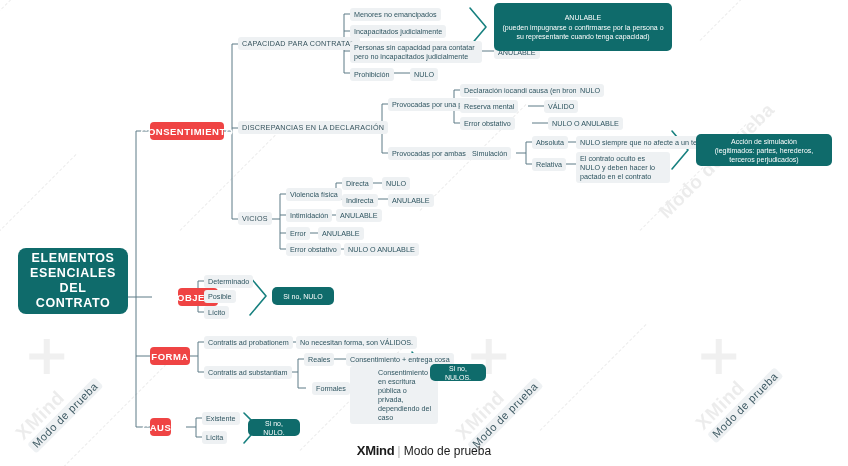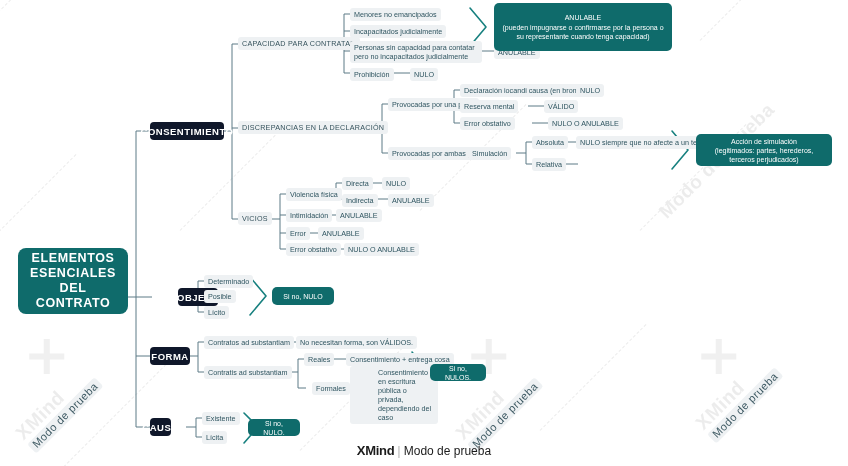--- a/index.html
+++ b/index.html
@@ -47,21 +47,21 @@
     border-radius:8px;
     font-weight:bold;
     font-size:12.5px;
     line-height:15px;
     letter-spacing:.6px;
     text-align:center;
     display:flex;align-items:center;justify-content:center;
     padding:6px;
   }
   .main{
-    background:#0f172a;
+    background:#ef4444;
     color:#ffffff;
     border-radius:4px;
     font-weight:bold;
     font-size:9.5px;
     letter-spacing:.5px;
     text-align:right;
     display:flex;align-items:center;justify-content:center;
     padding:3px 7px;
     white-space:nowrap;
   }
@@ -272,20 +272,21 @@
   <div class="node leaf" style="left:460px;top:100px;">Reserva mental</div>
   <div class="node leaf" style="left:544px;top:100px;">VÁLIDO</div>
   <div class="node leaf" style="left:460px;top:117px;">Error obstativo</div>
   <div class="node leaf" style="left:548px;top:117px;">NULO O ANULABLE</div>
 
   <div class="node leaf" style="left:388px;top:147px;">Provocadas por ambas partes</div>
   <div class="node leaf" style="left:468px;top:147px;">Simulación</div>
   <div class="node leaf" style="left:532px;top:136px;">Absoluta</div>
   <div class="node leaf" style="left:576px;top:136px;">NULO siempre que no afecte a un tercero</div>
   <div class="node leaf" style="left:532px;top:158px;">Relativa</div>
+  <div class="node leaf wrap" style="left:576px;top:152px;width:94px;">El contrato oculto es NULO y deben hacer lo pactado en el contrato</div>
 
   <div class="node summary" style="left:696px;top:134px;width:136px;height:32px;flex-direction:column;">
     <div>Acción de simulación</div>
     <div>(legitimados: partes, herederos, terceros perjudicados)</div>
   </div>
 
   <div class="node sub caps" style="left:238px;top:212px;">VICIOS</div>
   <div class="node leaf" style="left:286px;top:188px;">Violencia física</div>
   <div class="node leaf" style="left:342px;top:177px;">Directa</div>
   <div class="node leaf" style="left:382px;top:177px;">NULO</div>
@@ -296,21 +297,21 @@
   <div class="node leaf" style="left:286px;top:227px;">Error</div>
   <div class="node leaf" style="left:318px;top:227px;">ANULABLE</div>
   <div class="node leaf" style="left:286px;top:243px;">Error obstativo</div>
   <div class="node leaf" style="left:344px;top:243px;">NULO O ANULABLE</div>
 
   <div class="node leaf" style="left:204px;top:275px;">Determinado</div>
   <div class="node leaf" style="left:204px;top:290px;">Posible</div>
   <div class="node leaf" style="left:204px;top:306px;">Lícito</div>
   <div class="node summary" style="left:272px;top:287px;width:62px;height:18px;">Si no, NULO</div>
 
-  <div class="node leaf" style="left:204px;top:336px;">Contratos ad substantiam</div>
+  <div class="node leaf" style="left:204px;top:336px;">Contratis ad probationem</div>
   <div class="node leaf" style="left:296px;top:336px;">No necesitan forma, son VÁLIDOS.</div>
   <div class="node leaf" style="left:204px;top:366px;">Contratis ad substantiam</div>
   <div class="node leaf" style="left:304px;top:353px;">Reales</div>
   <div class="node leaf" style="left:346px;top:353px;">Consentimiento + entrega cosa</div>
   <div class="node leaf" style="left:312px;top:382px;">Formales</div>
   <div class="node leaf wrap" style="left:350px;top:366px;width:88px;padding-left:28px;">Consentimiento en escritura pública o privada, dependiendo del caso</div>
   <div class="node summary" style="left:430px;top:364px;width:56px;height:17px;">Si no, NULOS.</div>
 
   <div class="node leaf" style="left:202px;top:412px;">Existente</div>
   <div class="node leaf" style="left:202px;top:431px;">Lícita</div>

